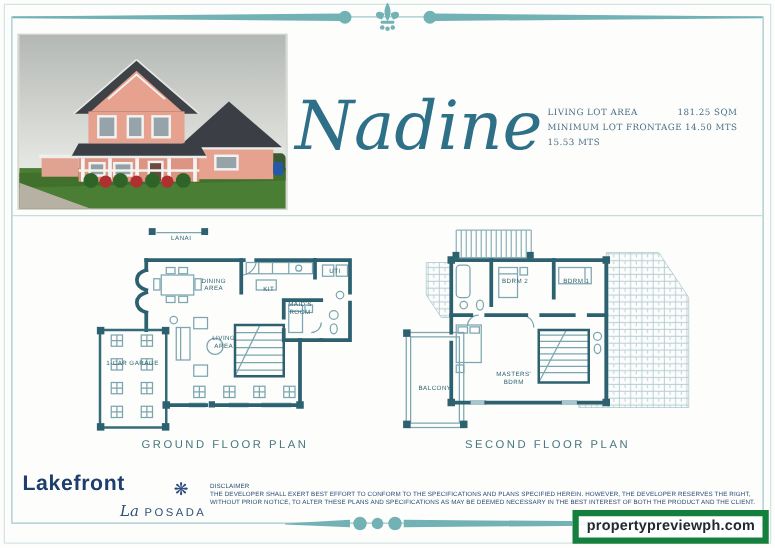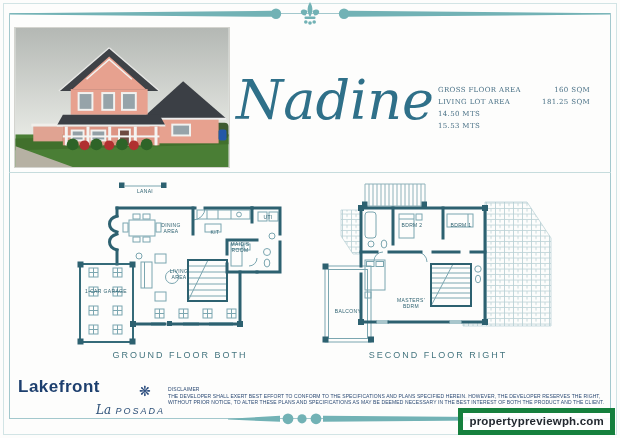--- a/index.html
+++ b/index.html
@@ -36,21 +36,21 @@
     letter-spacing:.35px;text-align:center;font-family:"Liberation Sans",sans-serif;}
   .plan-caption{position:absolute;left:25px;top:174px;width:200px;text-align:center;
     font-size:9px;letter-spacing:2px;color:#45757f;}
   
   .brand{position:absolute;left:18px;top:377px;font-weight:700;font-size:17px;
     color:#1d3f6e;letter-spacing:.5px;}
   .brand-flower{position:absolute;left:139px;top:383px;font-size:14px;color:#27497b;}
   .sub-brand{position:absolute;left:96px;top:400px;width:70px;color:#2d5078;
     white-space:nowrap;}
   .sub-brand .script{font-family:"DejaVu Serif",serif;font-style:italic;font-size:12px;margin-top:16px;}
-  .sub-brand .caps{font-size:9px;letter-spacing:2px;font-style:italic;}
+  .sub-brand .caps{font-size:9px;letter-spacing:2px;}
   .disclaimer{position:absolute;left:168px;top:386px;width:442px;
     font-size:5px;line-height:6.2px;color:#2c4a74;letter-spacing:.1px;}
   .disclaimer .head{margin-bottom:.5px;}
   
   .watermark{position:absolute;right:5px;bottom:3px;padding:2px 6px 3px 6px;
     border:5px solid #15803d;background:rgba(255,255,255,.92);
     font-weight:700;font-size:11.5px;color:#22282f;letter-spacing:.2px;}
 </style>
 </head>
 <body>
@@ -138,28 +138,25 @@
     <circle cx="108" cy="118" r="6" fill="#2e6428"></circle>
     <circle cx="120" cy="119" r="5" fill="#b03030"></circle>
     <circle cx="133" cy="118" r="6" fill="#2e6428"></circle>
     <rect x="206" y="103" width="8" height="11" rx="2" fill="#2458a8"></rect>
   </svg>
 
   <div class="model-name">Nadine</div>
 
   <div class="specs">
     <div class="spec-row">
-      <span>GROSS FLOOR AREA</span>
-      <span>160 SQM</span>
-    </div>
-    <div class="spec-row">
       <span>LIVING LOT AREA</span>
       <span>181.25 SQM</span>
     </div>
     <div class="spec-row">
+      <span>MINIMUM LOT FRONTAGE</span>
       <span>14.50  MTS</span>
     </div>
     <div class="spec-row">
       <span>15.53  MTS</span>
     </div>
   </div>
 
   <div class="plan plan-ground">
     <svg width="250" height="172" viewBox="0 0 250 172">
 
@@ -256,21 +253,21 @@
         <rect x="182" y="145" width="6" height="6"></rect>
       </g>
     </svg>
     <div class="plan-label" style="left:70px;top:13px;width:40px;">LANAI</div>
     <div class="plan-label" style="left:104px;top:47px;width:24px;">DINING AREA</div>
     <div class="plan-label" style="left:145px;top:54px;width:30px;">KIT</div>
     <div class="plan-label" style="left:198px;top:39px;width:30px;">UTI</div>
     <div class="plan-label" style="left:172px;top:66px;width:26px;">MAID'S ROOM</div>
     <div class="plan-label" style="left:112px;top:93px;width:24px;">LIVING AREA</div>
     <div class="plan-label" style="left:21px;top:113px;width:60px;">1-CAR GARAGE</div>
-    <div class="plan-caption">GROUND FLOOR BOTH</div>
+    <div class="plan-caption">GROUND FLOOR PLAN</div>
   </div>
 
   <div class="plan plan-second">
     <svg width="250" height="172" viewBox="0 0 250 172">
       <defs>
         <pattern id="shg" width="9" height="5.5" patternUnits="userSpaceOnUse">
           <path d="M0,5 H9 M2.5,0 V5 M7,0 V2.5" stroke="#9fbfc6" stroke-width="0.6" fill="none"></path>
         </pattern>
       </defs>
 
@@ -327,21 +324,21 @@
           <rect x="169" y="143" width="6" height="6"></rect>
         <rect x="9.5" y="87.5" width="6" height="6"></rect>
           <rect x="9.5" y="160.5" width="6" height="6"></rect>
         <rect x="55" y="160.5" width="6" height="6"></rect>
       </g>
     </svg>
     <div class="plan-label" style="left:82px;top:47px;width:34px;">BDRM 2</div>
     <div class="plan-label" style="left:131px;top:47px;width:34px;">BDRM 1</div>
     <div class="plan-label" style="left:77px;top:122px;width:42px;">MASTERS' BDRM</div>
     <div class="plan-label" style="left:14px;top:133px;width:42px;">BALCONY</div>
-    <div class="plan-caption">SECOND FLOOR RIGHT</div>
+    <div class="plan-caption">SECOND FLOOR PLAN</div>
   </div>
 
   <div class="brand">Lakefront</div>
   <div class="brand-flower">❋</div>
   <div class="sub-brand">
     <span class="script">La</span>
     <span class="caps">POSADA</span>
   </div>
 
   <div class="disclaimer">

